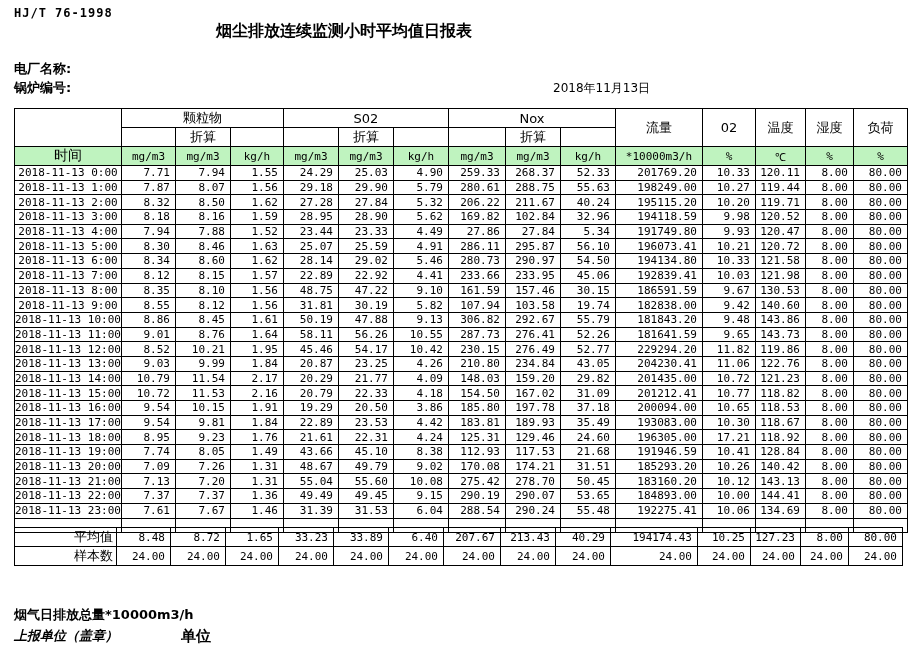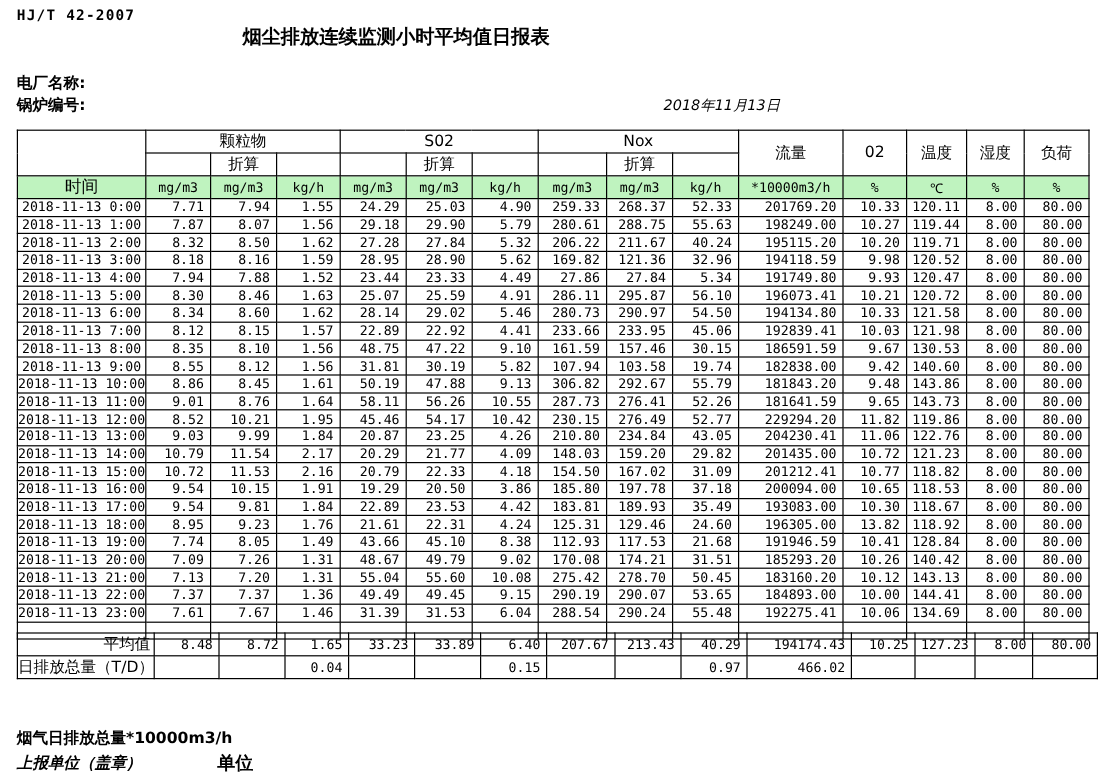--- a/index.html
+++ b/index.html
@@ -1,24 +1,24 @@
 <!DOCTYPE html>
 <html style="--green: #bff3bf;"><head>
 <meta charset="utf-8">
 <style>
   html,body{margin:0;padding:0;background:#fff;}
   body{width:922px;height:646px;position:relative;color:#000;
        font-family:"DejaVu Sans",sans-serif;}
   .abs{position:absolute;}
   .std{left:14px;top:6px;font-size:12px;font-weight:bold;
        font-family:"DejaVu Sans Mono",monospace;letter-spacing:1px;}
-  .title{left:0;top:21px;width:660px;text-align:center;font-size:16px;font-weight:bold;}
+  .title{left:14px;top:21px;width:660px;text-align:center;font-size:16px;font-weight:bold;}
   .plant{left:14px;top:60px;font-size:13px;font-weight:bold;}
   .boiler{left:14px;top:79px;font-size:13px;font-weight:bold;}
-  .date{left:553px;top:80px;font-size:12px;font-weight:normal;font-style:italic;}
+  .date{left:553px;top:80px;font-size:12px;font-weight:normal;}
   table{border-collapse:collapse;table-layout:fixed;}
   .main{left:14px;top:108px;}
   .sum{left:14px;top:527px;}
   th,td{border:1px solid #000;margin:0;padding:0;overflow:visible;}
   th{font-weight:normal;}
   .grp,.scalar,.timeh{font-size:13px;text-align:center;}
   .hrow1 th{height:16px;}
   .hrow2 th{height:15px;}
   .green th{background:var(--green,#bff3bf);height:16px;}
   .unit{font-family:"DejaVu Sans Mono",monospace;font-size:11px;}
@@ -31,21 +31,21 @@
   td.slabel{font-size:13px;text-align:right;padding-right:3px;white-space:nowrap;}
   td.tlabel{font-size:13px;text-align:left;white-space:nowrap;}
   .blank td{height:9px;}
   .f1{left:14px;top:606px;font-size:13px;font-weight:bold;}
   .f2{left:14px;top:627px;font-size:13px;font-weight:bold;font-style:italic;}
   .f2u{left:181px;top:627px;font-size:15px;font-weight:bold;}
 </style>
 </head>
 <body>
 
-<div class="abs std">HJ/T 42-2007</div>
+<div class="abs std">HJ/T 76-1998</div>
 <div class="abs title">烟尘排放连续监测小时平均值日报表</div>
 <div class="abs plant">电厂名称:</div>
 <div class="abs boiler">锅炉编号:</div>
 <div class="abs date">2018年11月13日</div>
 
 <table class="abs main">
   <colgroup>
     <col style="width:102px">
       <col style="width:54px">
       <col style="width:55px">
@@ -157,21 +157,21 @@
       </tr>
       <tr>
         <td class="time">2018-11-13 3:00</td>
         <td class="num">8.18</td>
         <td class="num">8.16</td>
         <td class="num">1.59</td>
         <td class="num">28.95</td>
         <td class="num">28.90</td>
         <td class="num">5.62</td>
         <td class="num">169.82</td>
-        <td class="num">121.36</td>
+        <td class="num">102.84</td>
         <td class="num">32.96</td>
         <td class="num">194118.59</td>
         <td class="num">9.98</td>
         <td class="num">120.52</td>
         <td class="num">8.00</td>
         <td class="num">80.00</td>
       </tr>
       <tr>
         <td class="time">2018-11-13 4:00</td>
         <td class="num">7.94</td>
@@ -415,21 +415,21 @@
         <td class="num">8.95</td>
         <td class="num">9.23</td>
         <td class="num">1.76</td>
         <td class="num">21.61</td>
         <td class="num">22.31</td>
         <td class="num">4.24</td>
         <td class="num">125.31</td>
         <td class="num">129.46</td>
         <td class="num">24.60</td>
         <td class="num">196305.00</td>
-        <td class="num">13.82</td>
+        <td class="num">17.21</td>
         <td class="num">118.92</td>
         <td class="num">8.00</td>
         <td class="num">80.00</td>
       </tr>
       <tr>
         <td class="time">2018-11-13 19:00</td>
         <td class="num">7.74</td>
         <td class="num">8.05</td>
         <td class="num">1.49</td>
         <td class="num">43.66</td>
@@ -564,34 +564,34 @@
         <td class="num">207.67</td>
         <td class="num">213.43</td>
         <td class="num">40.29</td>
         <td class="num">194174.43</td>
         <td class="num">10.25</td>
         <td class="num">127.23</td>
         <td class="num">8.00</td>
         <td class="num">80.00</td>
       </tr>
       <tr>
-        <td class="tlabel">日排放总量（T/D）</td>
-        <td class="num"></td>
-        <td class="num"></td>
-        <td class="num">0.04</td>
-        <td class="num"></td>
-        <td class="num"></td>
-        <td class="num">0.15</td>
-        <td class="num"></td>
-        <td class="num"></td>
-        <td class="num">0.97</td>
-        <td class="num">466.02</td>
-        <td class="num"></td>
-        <td class="num"></td>
-        <td class="num"></td>
-        <td class="num"></td>
+        <td class="slabel">样本数</td>
+        <td class="num">24.00</td>
+        <td class="num">24.00</td>
+        <td class="num">24.00</td>
+        <td class="num">24.00</td>
+        <td class="num">24.00</td>
+        <td class="num">24.00</td>
+        <td class="num">24.00</td>
+        <td class="num">24.00</td>
+        <td class="num">24.00</td>
+        <td class="num">24.00</td>
+        <td class="num">24.00</td>
+        <td class="num">24.00</td>
+        <td class="num">24.00</td>
+        <td class="num">24.00</td>
       </tr>
     </tbody>
 </table>
 
 <div class="abs f1">烟气日排放总量*10000m3/h</div>
 <div class="abs f2">上报单位（盖章）</div>
 <div class="abs f2u">单位</div>
 
 </body></html>

